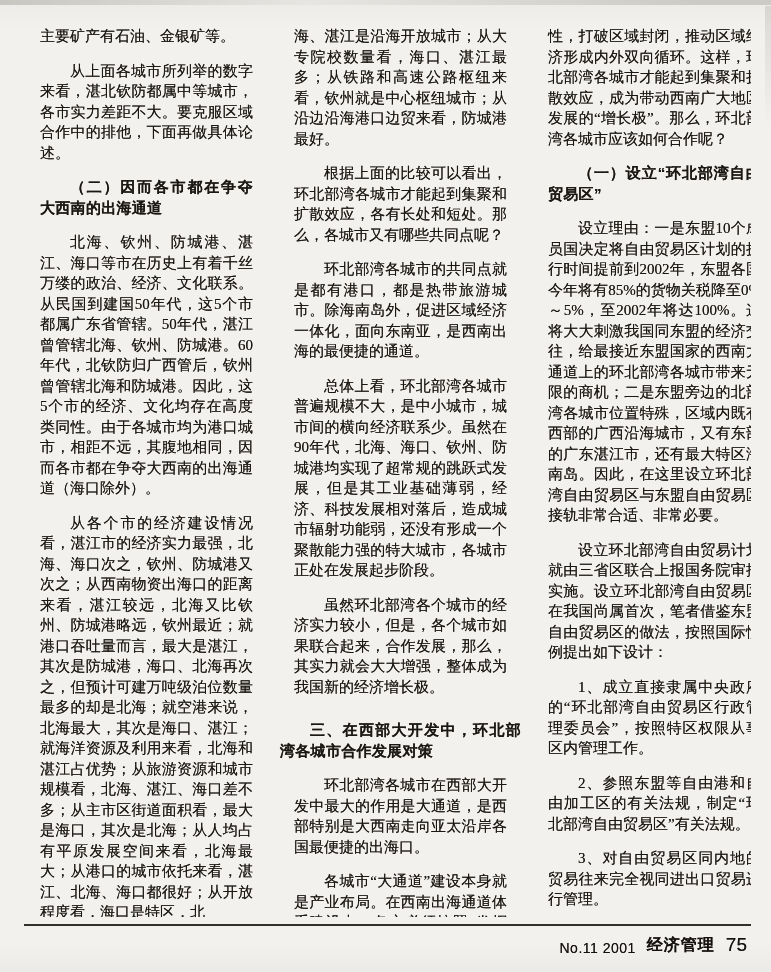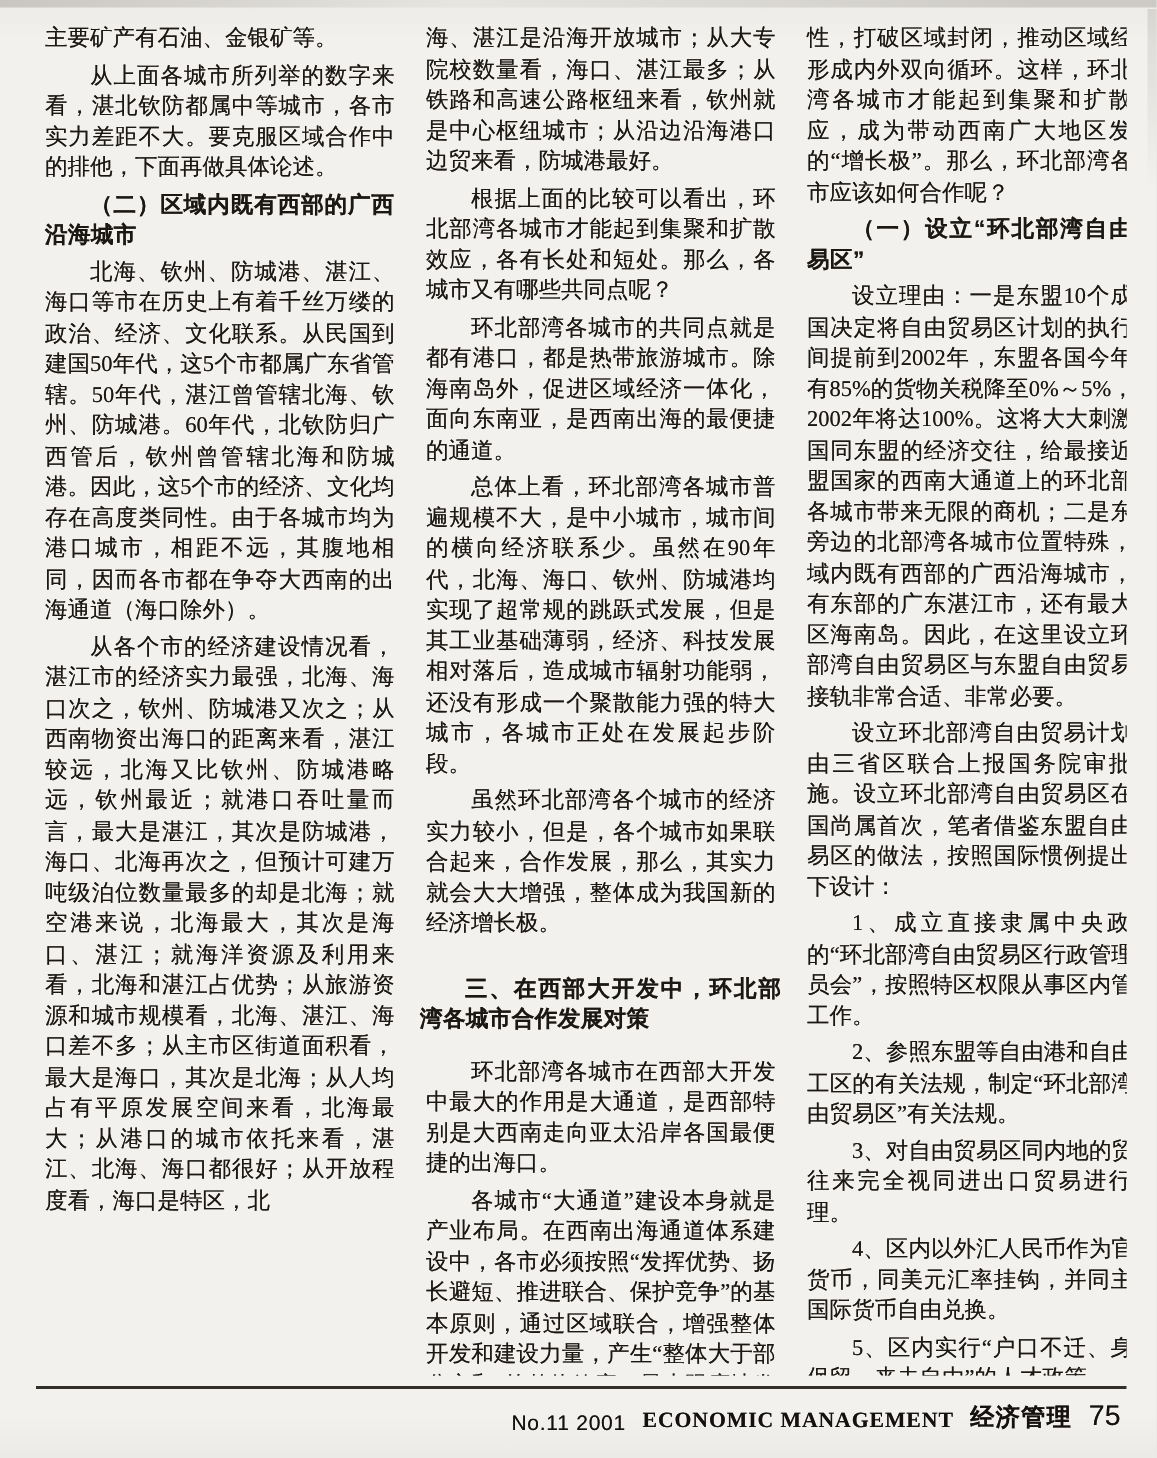--- a/index.html
+++ b/index.html
@@ -24,21 +24,21 @@
   .cols{
     position:absolute;top:12px;left:26px;right:20px;height:905px;
     display:flex;gap:13px;overflow:hidden;
   }
   .col{
     flex:0 0 241px;width:241px;
     font-size:15px;line-height:20.5px;
     text-align:justify;
     text-shadow:0 0 .4px rgba(27,23,19,.75);
   }
-  .blk{margin:4px;word-break:break-all}
+  .blk{margin:14px;word-break:break-all}
   .ind{text-indent:2em}
   .h{font-weight:bold;font-family:"Liberation Sans","DejaVu Sans",sans-serif;letter-spacing:.3px}
   .spaced{margin:23px 0 14px}
   .footer-rule{
     position:absolute;left:24px;right:20px;bottom:46px;
     border-top:2px solid #33302b;
   }
   .footer{
     position:absolute;right:24px;bottom:16px;
     display:flex;align-items:flex-end;gap:11px;
@@ -55,21 +55,21 @@
 <body>
 
 <div class="page">
   <div class="scan-smudge-top"></div>
   <div class="scan-smudge-right"></div>
 
   <div class="cols">
     <div class="col">
         <p class="blk">主要矿产有石油、金银矿等。</p>
         <p class="blk ind">从上面各城市所列举的数字来看，湛北钦防都属中等城市，各市实力差距不大。要克服区域合作中的排他，下面再做具体论述。</p>
-        <p class="blk ind h">（二）区域内既有西部的广西沿海城市</p>
+        <p class="blk ind h">（二）因而各市都在争夺大西南的出海通道</p>
         <p class="blk ind">北海、钦州、防城港、湛江、海口等市在历史上有着千丝万缕的政治、经济、文化联系。从民国到建国50年代，这5个市都属广东省管辖。50年代，湛江曾管辖北海、钦州、防城港。60年代，北钦防归广西管后，钦州曾管辖北海和防城港。因此，这5个市的经济、文化均存在高度类同性。由于各城市均为港口城市，相距不远，其腹地相同，因而各市都在争夺大西南的出海通道（海口除外）。</p>
         <p class="blk ind">从各个市的经济建设情况看，湛江市的经济实力最强，北海、海口次之，钦州、防城港又次之；从西南物资出海口的距离来看，湛江较远，北海又比钦州、防城港略远，钦州最近；就港口吞吐量而言，最大是湛江，其次是防城港，海口、北海再次之，但预计可建万吨级泊位数量最多的却是北海；就空港来说，北海最大，其次是海口、湛江；就海洋资源及利用来看，北海和湛江占优势；从旅游资源和城市规模看，北海、湛江、海口差不多；从主市区街道面积看，最大是海口，其次是北海；从人均占有平原发展空间来看，北海最大；从港口的城市依托来看，湛江、北海、海口都很好；从开放程度看，海口是特区，北</p>
       </div>
     <div class="col">
         <p class="blk">海、湛江是沿海开放城市；从大专院校数量看，海口、湛江最多；从铁路和高速公路枢纽来看，钦州就是中心枢纽城市；从沿边沿海港口边贸来看，防城港最好。</p>
         <p class="blk ind">根据上面的比较可以看出，环北部湾各城市才能起到集聚和扩散效应，各有长处和短处。那么，各城市又有哪些共同点呢？</p>
         <p class="blk ind">环北部湾各城市的共同点就是都有港口，都是热带旅游城市。除海南岛外，促进区域经济一体化，面向东南亚，是西南出海的最便捷的通道。</p>
         <p class="blk ind">总体上看，环北部湾各城市普遍规模不大，是中小城市，城市间的横向经济联系少。虽然在90年代，北海、海口、钦州、防城港均实现了超常规的跳跃式发展，但是其工业基础薄弱，经济、科技发展相对落后，造成城市辐射功能弱，还没有形成一个聚散能力强的特大城市，各城市正处在发展起步阶段。</p>
         <p class="blk ind">虽然环北部湾各个城市的经济实力较小，但是，各个城市如果联合起来，合作发展，那么，其实力就会大大增强，整体成为我国新的经济增长极。</p>
         <p class="blk ind h spaced">三、在西部大开发中，环北部湾各城市合作发展对策</p>
@@ -87,17 +87,16 @@
         <p class="blk ind">4、区内以外汇人民币作为官方货币，同美元汇率挂钩，并同主要国际货币自由兑换。</p>
         <p class="blk ind">5、区内实行“户口不迁、身份保留、来去自由”的人才政策。</p>
         <p class="blk ind h">（二）以西部广西沿海地区为核心的环北部湾经济圈，要用好用足中央政府给予西部的优惠政策</p>
       </div>
   </div>
 
   <div class="footer-rule"></div>
 
   <div class="footer">
     <span class="f-issue">No.11 2001</span>
-    <span class="f-en">ECONOMIC MANAGEMENT</span>
     <span class="f-cn">经济管理</span>
     <span class="f-page">75</span>
   </div>
 </div>
 
 </body></html>

